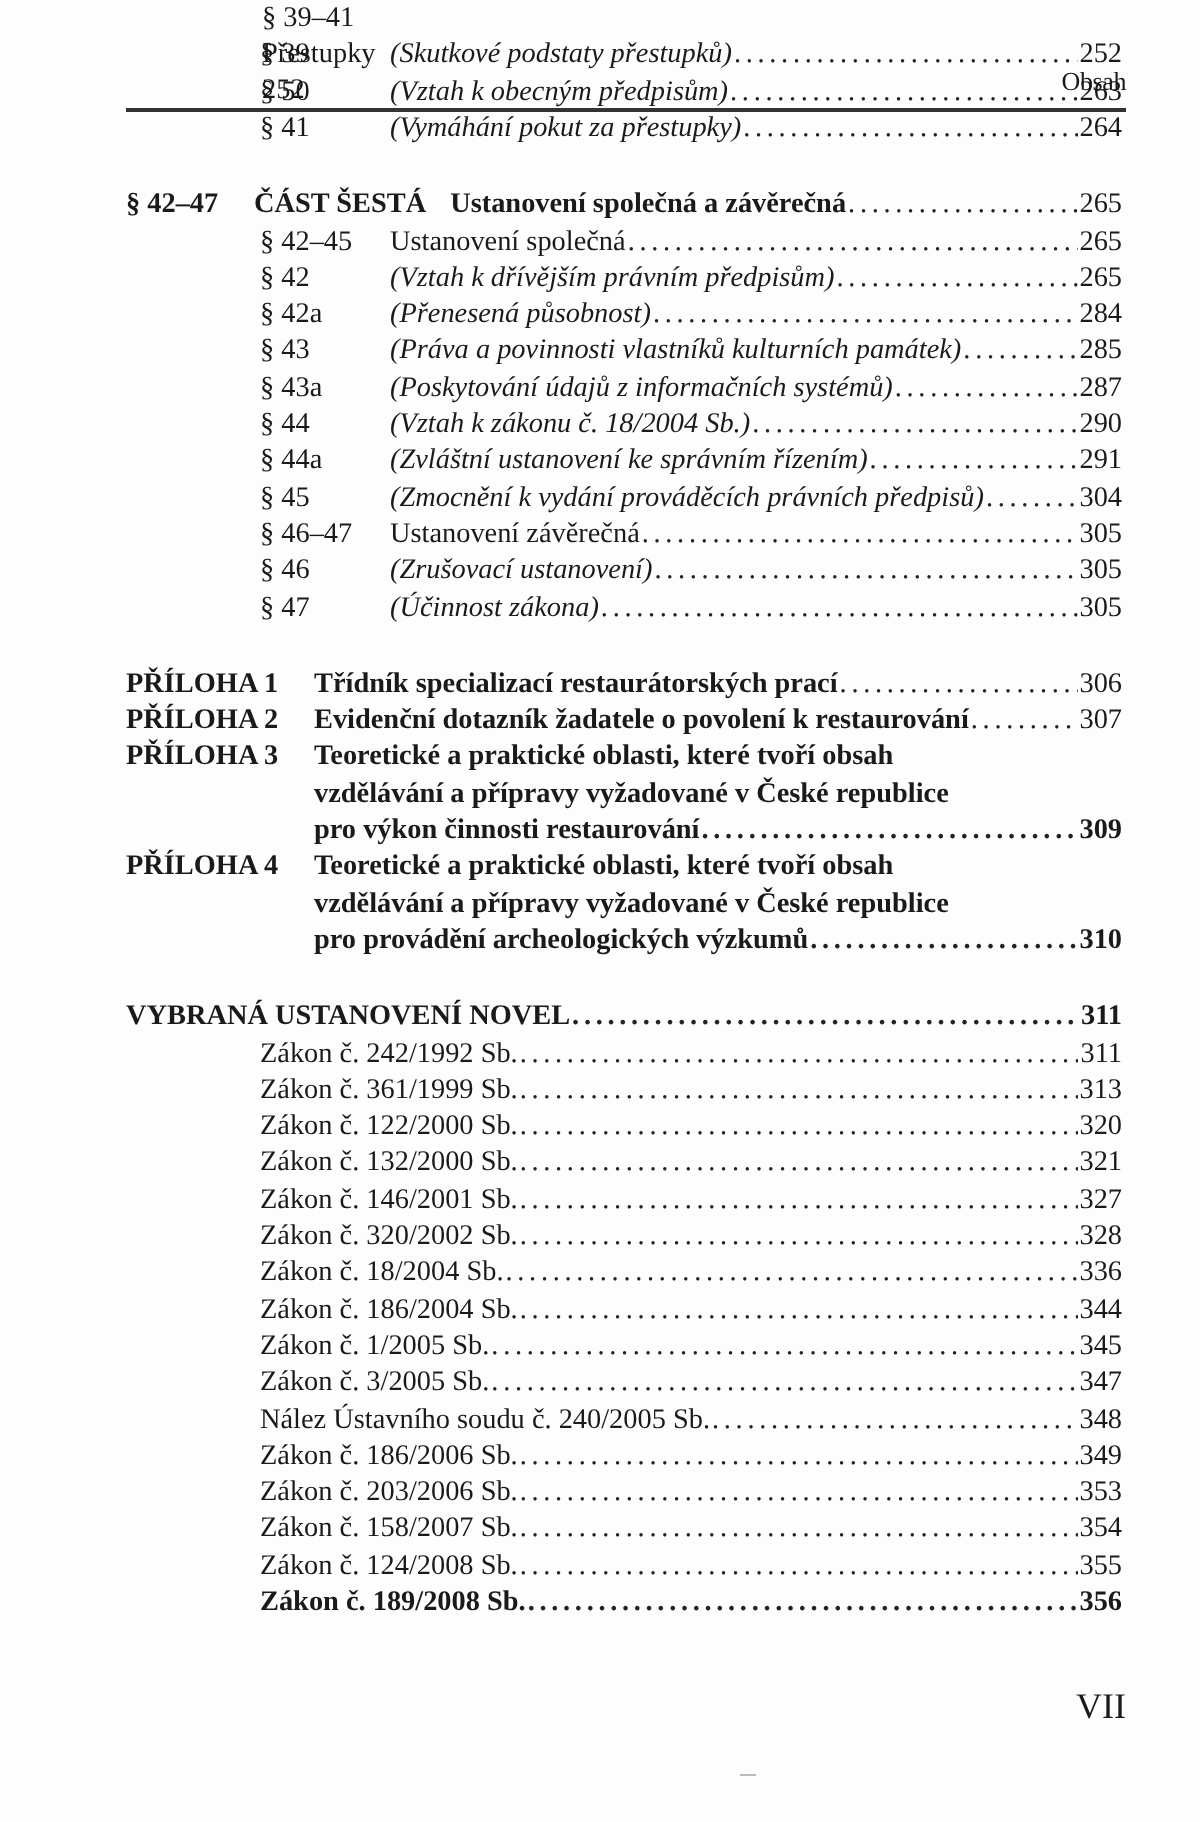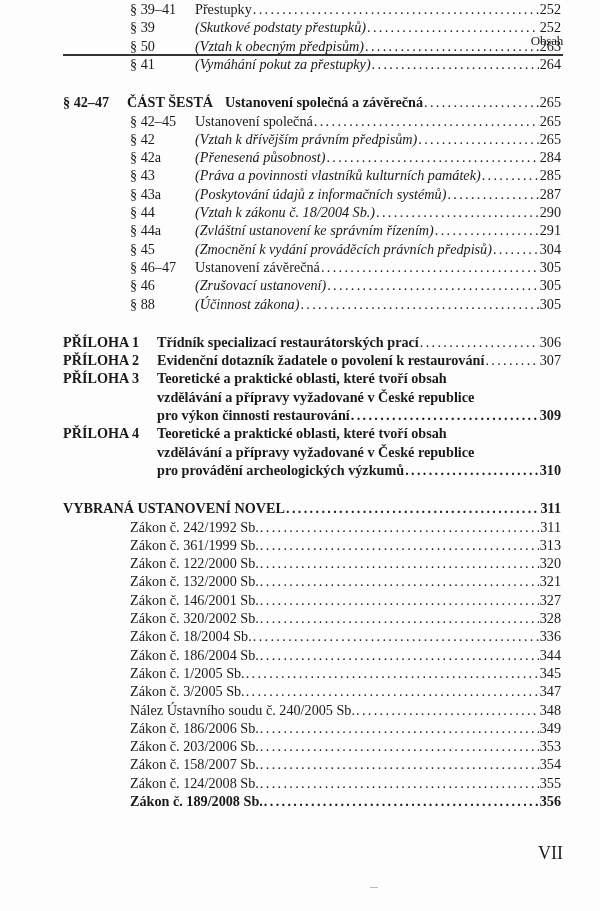--- a/index.html
+++ b/index.html
@@ -56,21 +56,21 @@
     }
   </style>
 </head>
 <body>
 
 <div class="page">
   <div class="running-head">Obsah</div>
   <div class="head-rule"></div>
 
   <div id="toc">
-      <div class="row sub" style="top: 0px;">
+      <div class="row sub" style="top: 0px; flex-direction: column;">
         <span class="num">§ 39–41</span>
         <span class="title">Přestupky</span>
         <span class="dots"></span>
         <span class="page-num">252</span>
       </div>
       <div class="row sub" style="top: 18.3px;">
         <span class="num">§ 39</span>
         <span class="title italic">(Skutkové podstaty přestupků)</span>
         <span class="dots"></span>
         <span class="page-num">252</span>
@@ -147,21 +147,21 @@
         <span class="dots"></span>
         <span class="page-num">305</span>
       </div>
       <div class="row sub" style="top: 276.2px;">
         <span class="num">§ 46</span>
         <span class="title italic">(Zrušovací ustanovení)</span>
         <span class="dots"></span>
         <span class="page-num">305</span>
       </div>
       <div class="row sub" style="top: 294.5px;">
-        <span class="num">§ 88</span>
+        <span class="num">§ 47</span>
         <span class="title italic">(Účinnost zákona)</span>
         <span class="dots"></span>
         <span class="page-num">305</span>
       </div>
       <div class="row annex" style="top: 332.8px;">
         <span class="num">PŘÍLOHA 1</span>
         <span class="title">Třídník specializací restaurátorských prací</span>
         <span class="dots"></span>
         <span class="page-num">306</span>
       </div>

